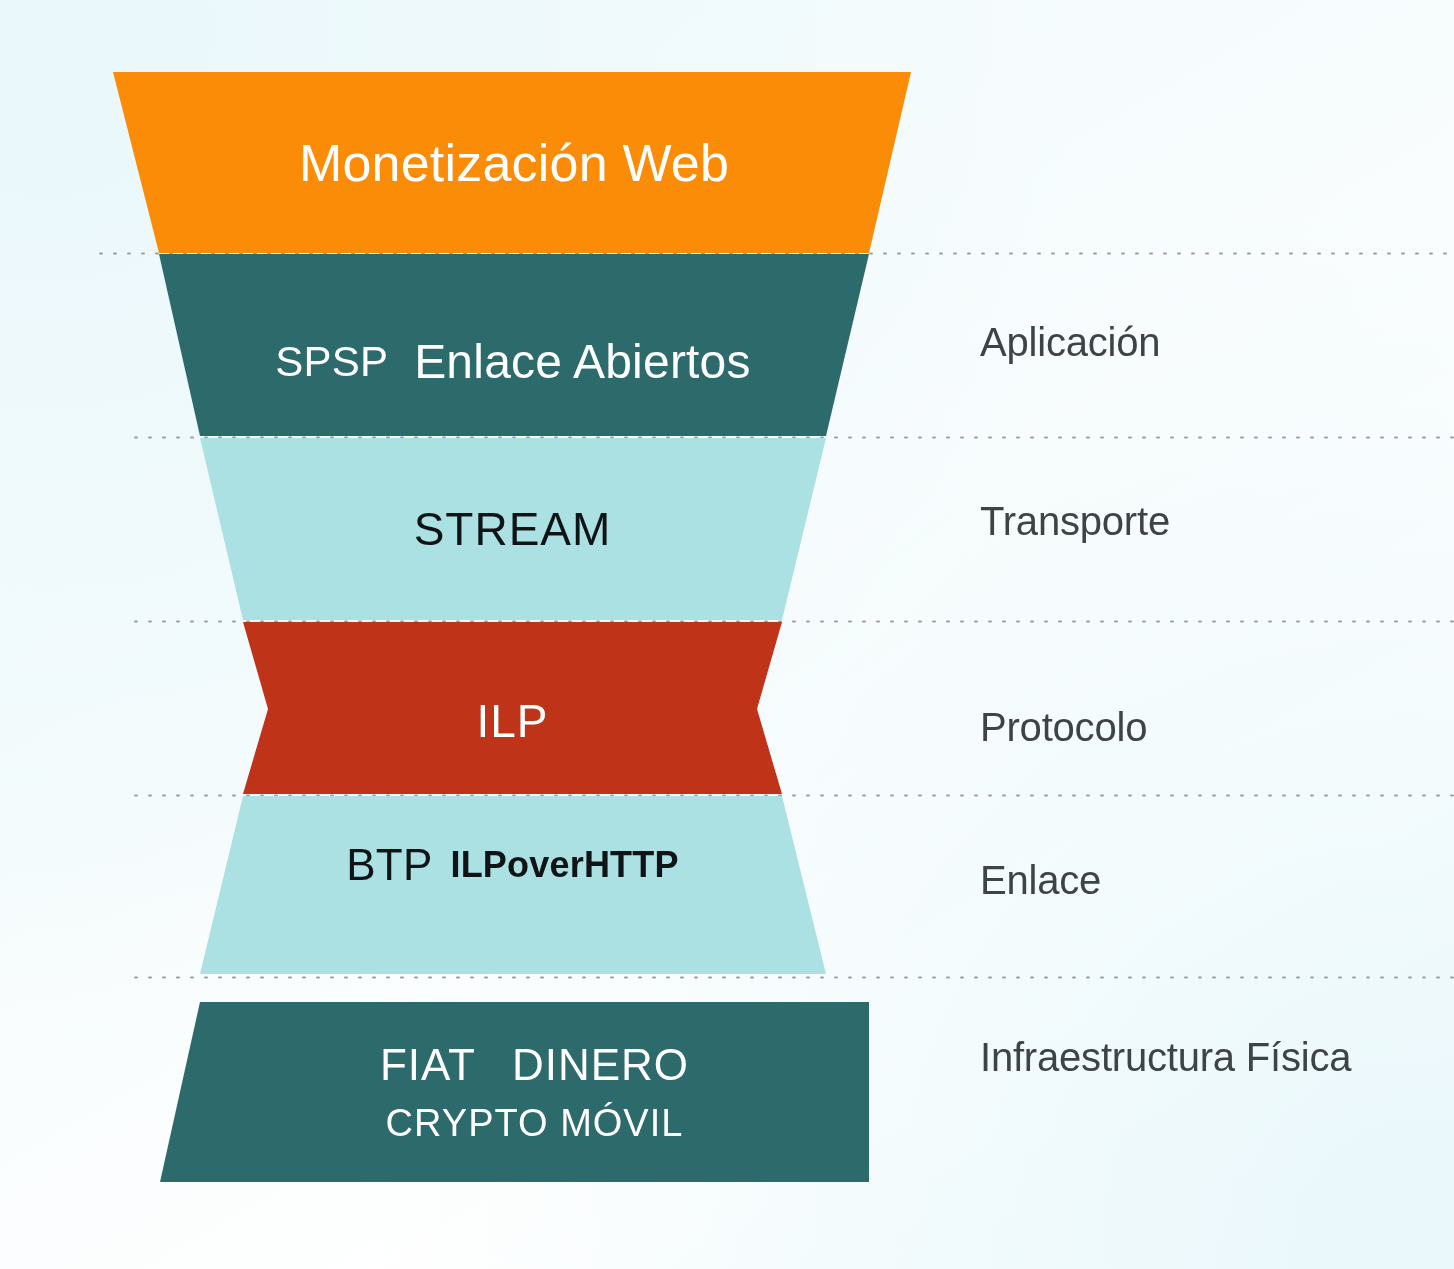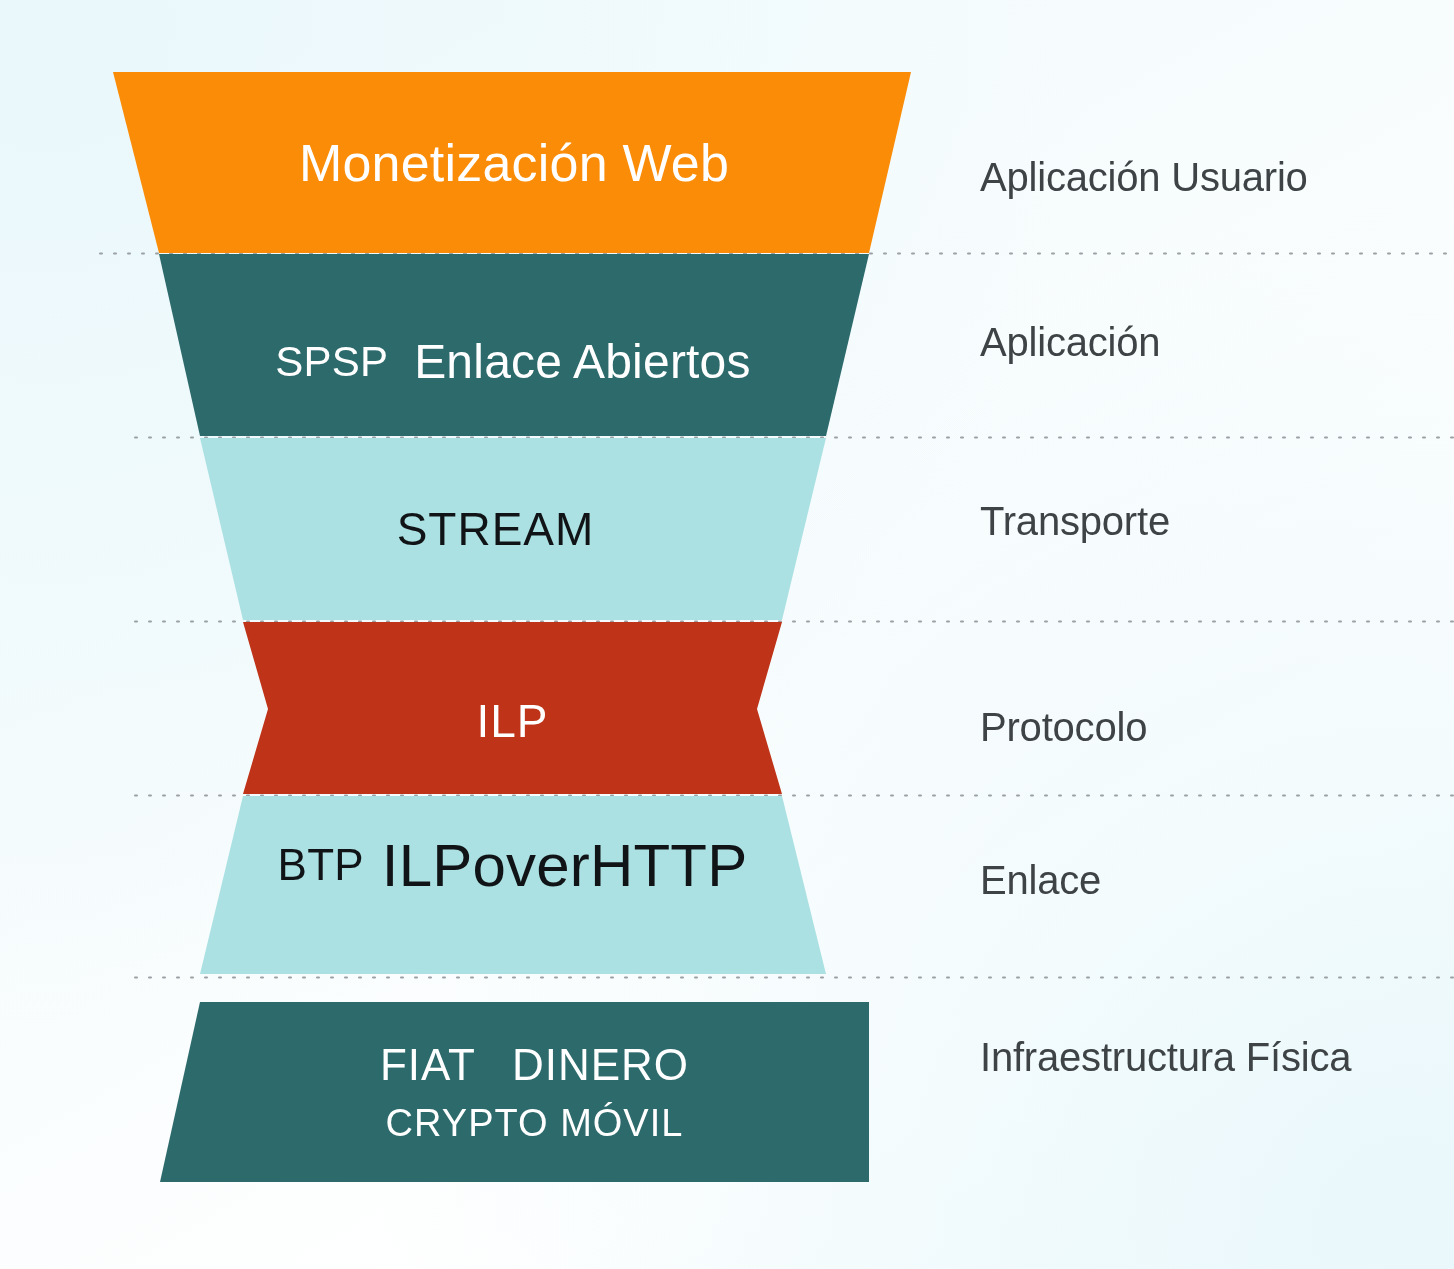--- a/index.html
+++ b/index.html
@@ -85,46 +85,45 @@
 
   <div class="band-label l-white" style="left:159px; top:72px; width:710px; height:181px;">
     <span class="seg" style="font-size:52px;">Monetización Web</span>
   </div>
 
   <div class="band-label l-white" style="left:200px; top:254px; width:626px; height:215px; gap:26px;">
     <span class="seg" style="font-size:42px;">SPSP</span>
     <span class="seg" style="font-size:48px;">Enlace Abiertos</span>
   </div>
 
-  <div class="band-label l-dark" style="left:226px; top:438px; width:539px; height:182px;">
+  <div class="band-label l-dark" style="left:243px; top:438px; width:539px; height:182px;">
     <span class="seg" style="font-size:46px; letter-spacing:1px;">STREAM</span>
   </div>
 
   <div class="band-label l-white" style="left:268px; top:622px; width:489px; height:198px;">
     <span class="seg" style="font-size:46px; letter-spacing:1px;">ILP</span>
   </div>
 
   <div class="band-label l-dark" style="left:243px; top:796px; width:539px; height:138px; gap:18px;">
     <span class="seg" style="font-size:44px;">BTP</span>
-    <span class="seg" style="font-size:60px;">ILPoverHTTP</span>
+    <span class="seg" style="font-size:36px;font-weight:bold;">ILPoverHTTP</span>
   </div>
 
   <div style="position:absolute; left:200px; top:1002px; width:669px; height:180px;
               display:flex; flex-direction:column; align-items:center; justify-content:center;
               color:#ffffff; gap:12px;">
     <div style="display:flex; gap:36px; align-items:baseline;">
       <span class="seg" style="font-size:44px; letter-spacing:1px;">FIAT</span>
       <span class="seg" style="font-size:44px; letter-spacing:1px;">DINERO</span>
     </div>
     <div>
       <span class="seg" style="font-size:38px; letter-spacing:1px;">CRYPTO MÓVIL</span>
     </div>
   </div>
 
-  <div class="side-label" style="top:155px;">Aplicación Usuario</div>
 
   <div class="side-label" style="top:320px;">Aplicación</div>
 
   <div class="side-label" style="top:499px;">Transporte</div>
 
   <div class="side-label" style="top:675px;margin-top:30px;">Protocolo</div>
 
   <div class="side-label" style="top:858px;">Enlace</div>
 
   <div class="side-label" style="top:1035px;">Infraestructura Física</div>

